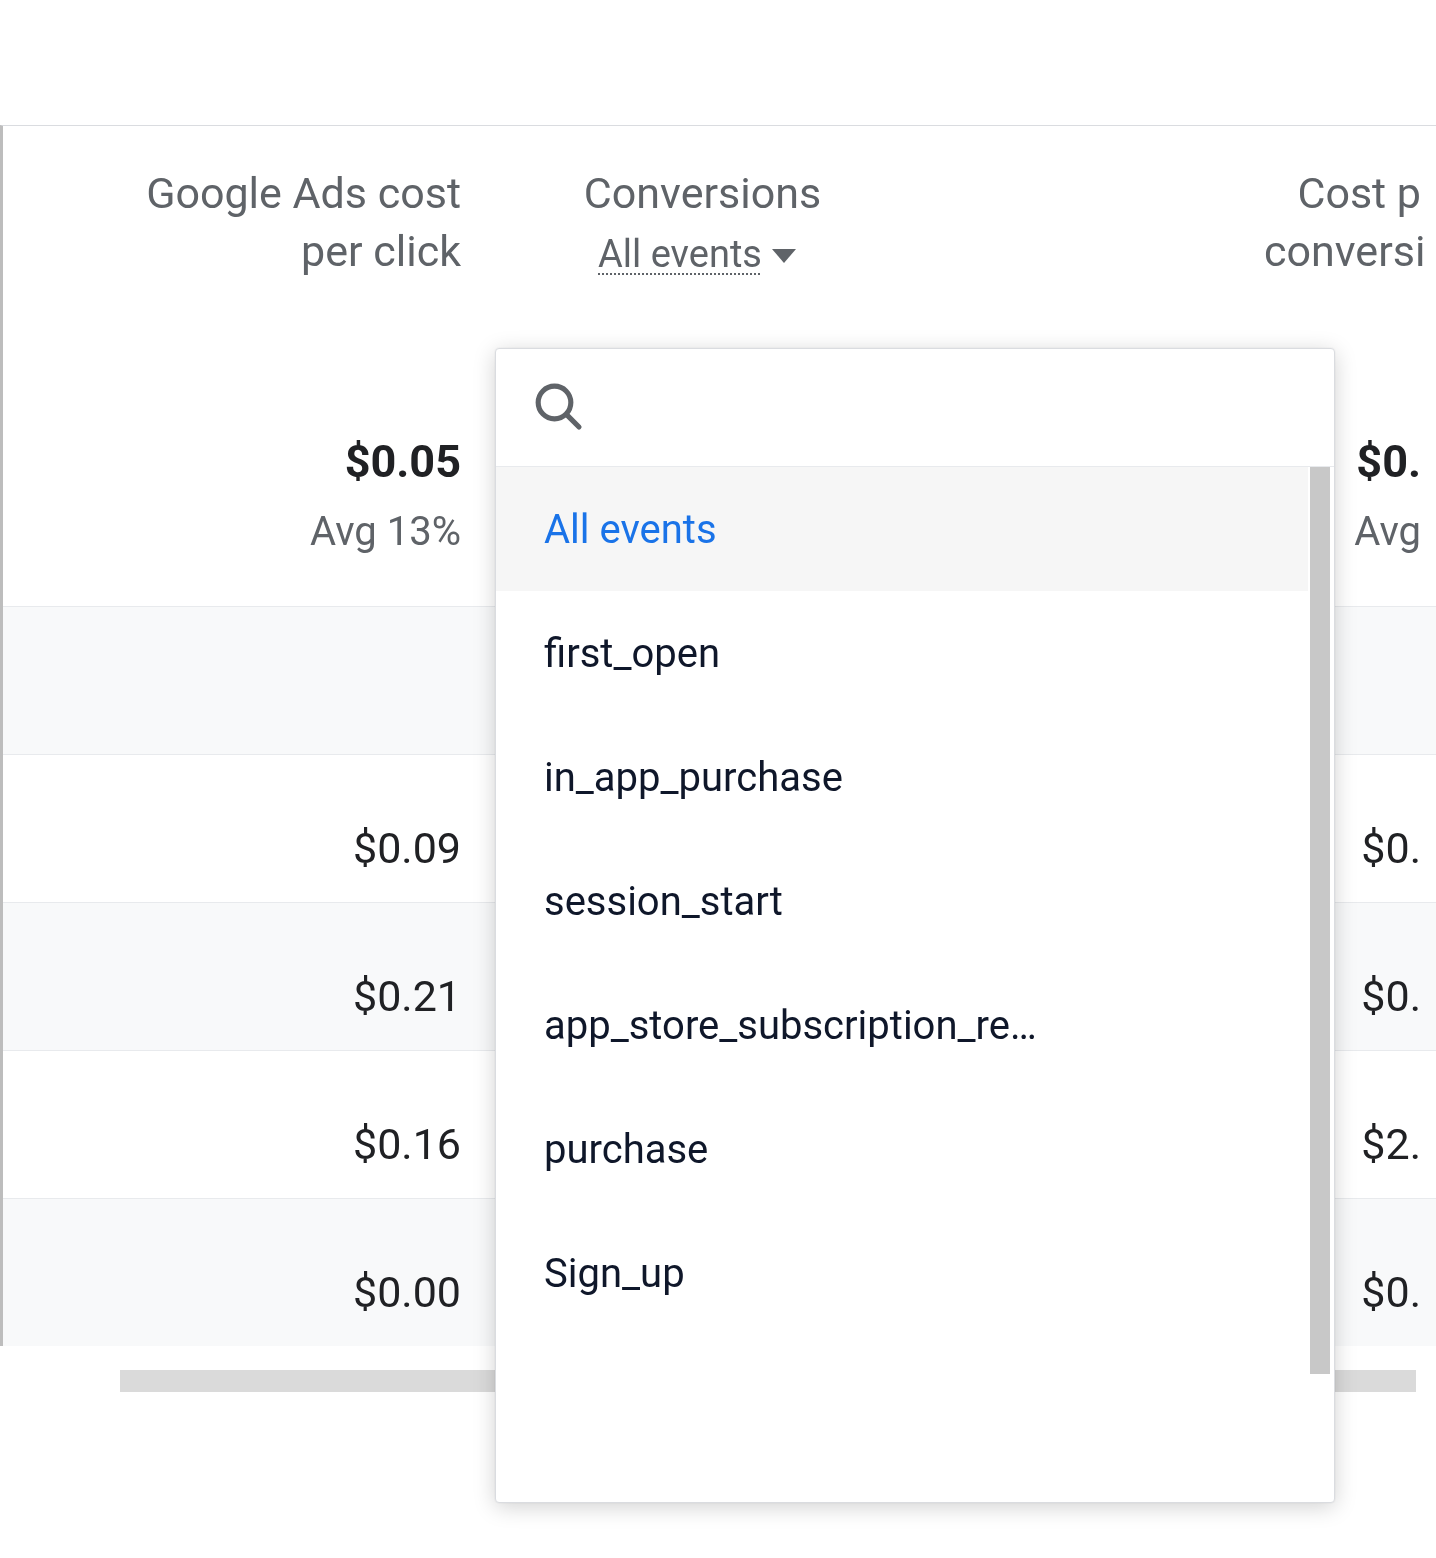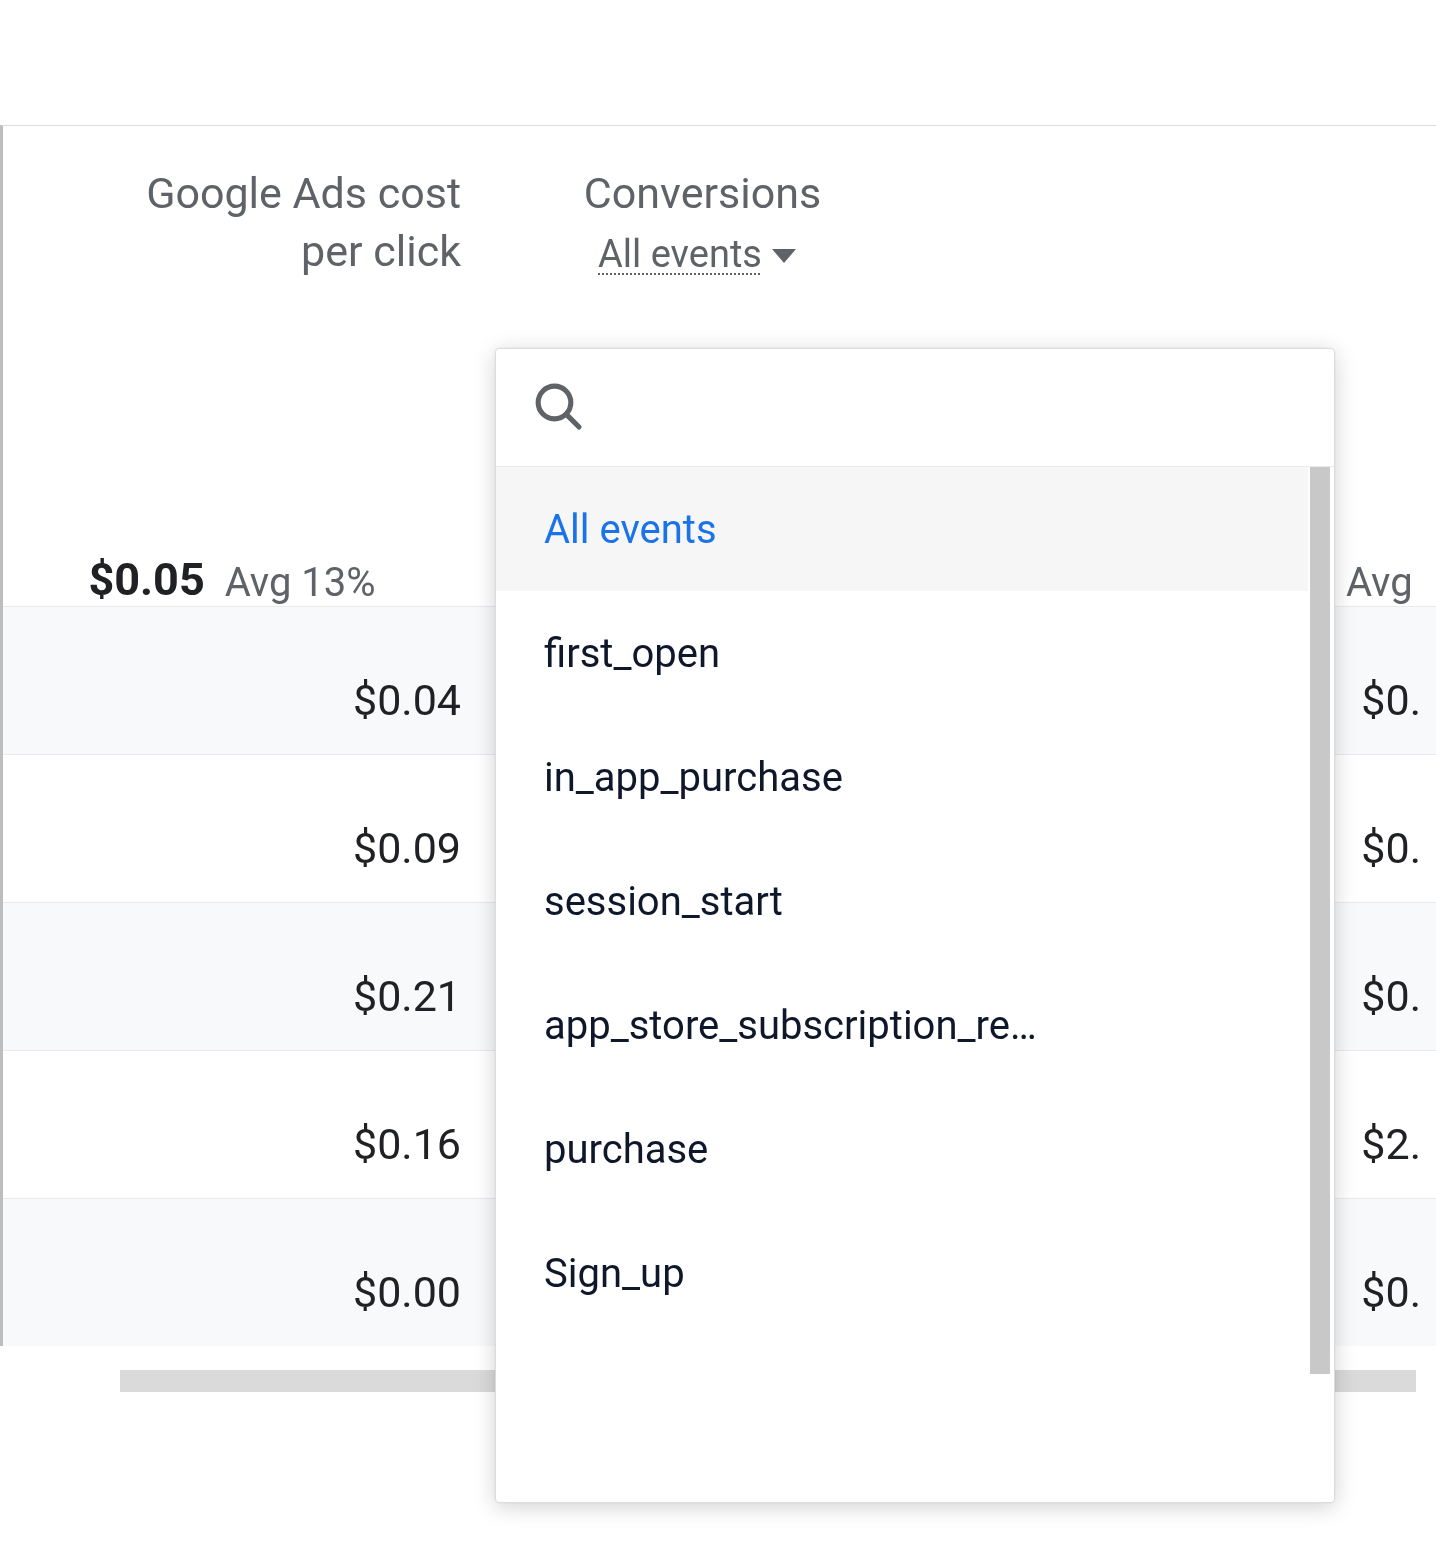--- a/index.html
+++ b/index.html
@@ -63,21 +63,21 @@
       border-right: 12px solid transparent;
       border-top: 14px solid #5f6368;
       margin-top: 4px;
     }
     .summary-row {
       display: flex;
       height: 260px;
     }
     .summary-cell {
       display: flex;
-      flex-direction: row;
+      flex-direction: column;
       align-items: flex-end;
       justify-content: center;
       gap: 20px;
     }
     .summary-value {
       font-size: 45px;
       font-weight: 700;
       color: #202124;
     }
     .summary-sub {
@@ -198,37 +198,40 @@
         <div class="hdr-text right">Google Ads cost</div>
         <div class="hdr-text right">per click</div>
       </div>
       <div class="col col2">
         <div class="hdr-text center">Conversions</div>
         <div class="filter-line">
           <span class="filter-text">All events</span>
           <span class="caret"></span>
         </div>
       </div>
+      <div class="col col3">
+        <div class="hdr-text right">Cost p</div>
+        <div class="hdr-text right">conversi</div>
+      </div>
     </div>
 
     <div class="summary-row">
       <div class="col col1 summary-cell">
         <div class="summary-value">$0.05</div>
         <div class="summary-sub">Avg 13%</div>
       </div>
       <div class="col col2 summary-cell"></div>
       <div class="col col3 summary-cell">
         <div class="summary-value">$0.</div>
         <div class="summary-sub">Avg</div>
       </div>
     </div>
 
     <div id="rows-container">
         <div class="data-row even">
-          <div class="col col1 cell">$0.04</div>
           <div class="col col2 cell"></div>
           <div class="col col3 cell">$0.</div>
         </div>
         <div class="data-row">
           <div class="col col1 cell">$0.09</div>
           <div class="col col2 cell"></div>
           <div class="col col3 cell">$0.</div>
         </div>
         <div class="data-row even">
           <div class="col col1 cell">$0.21</div>

